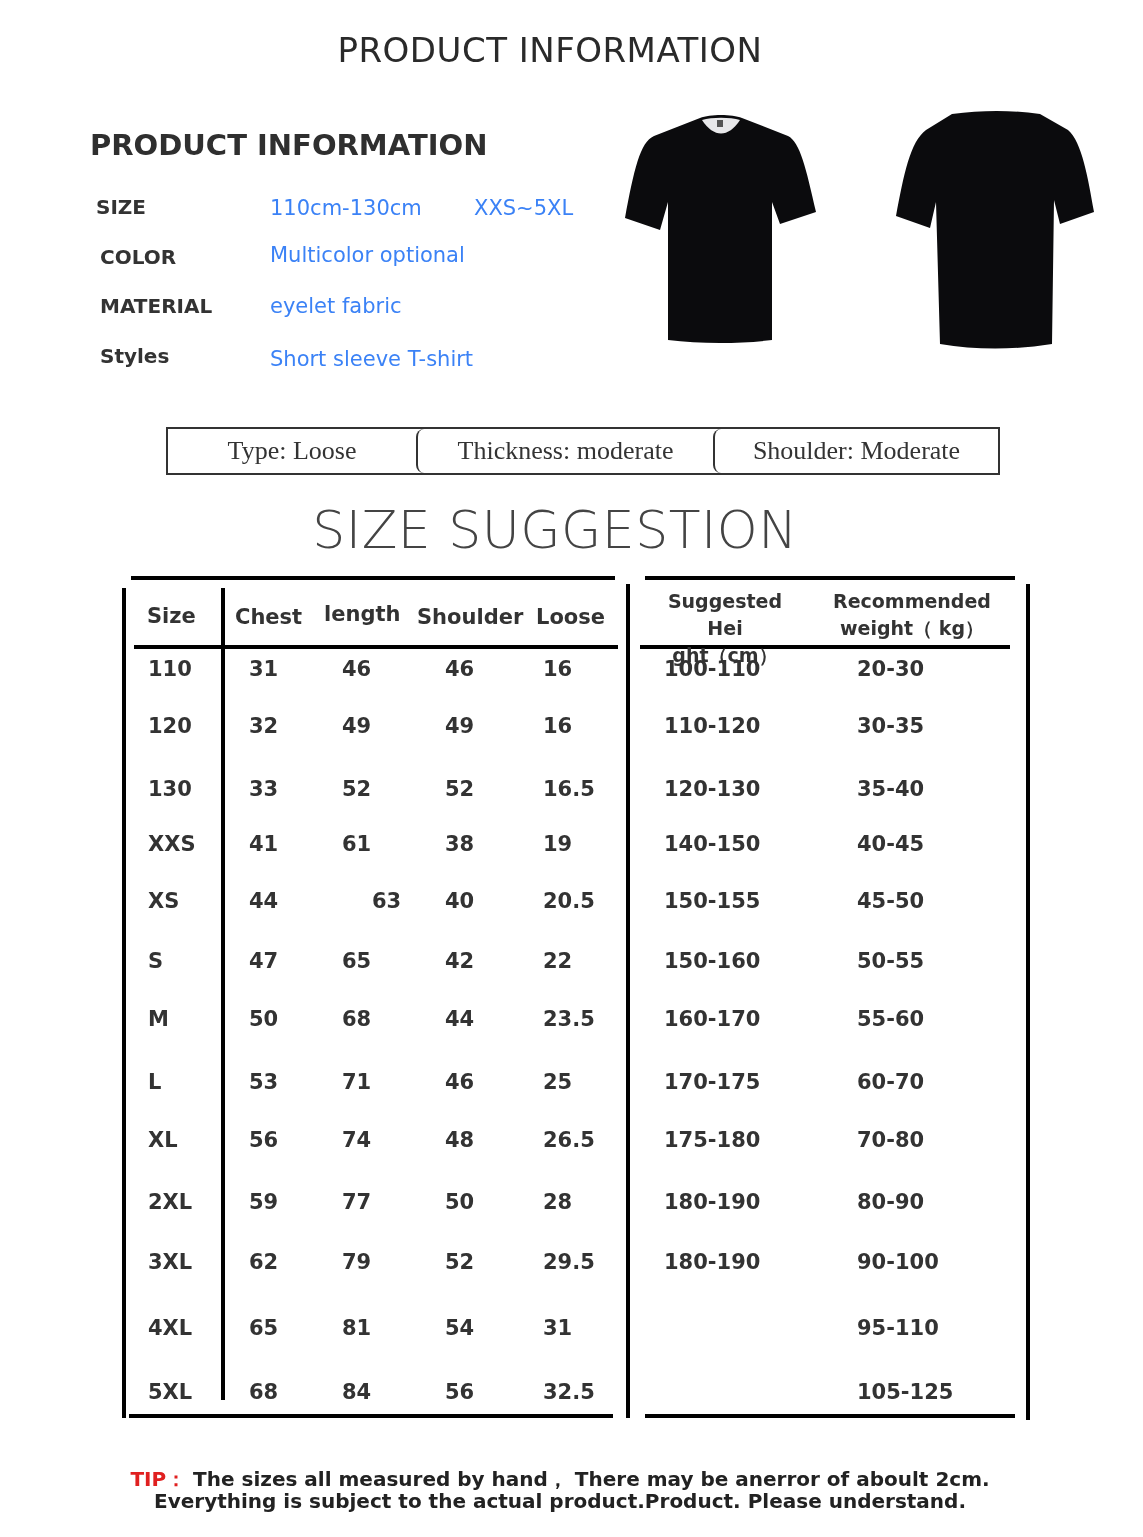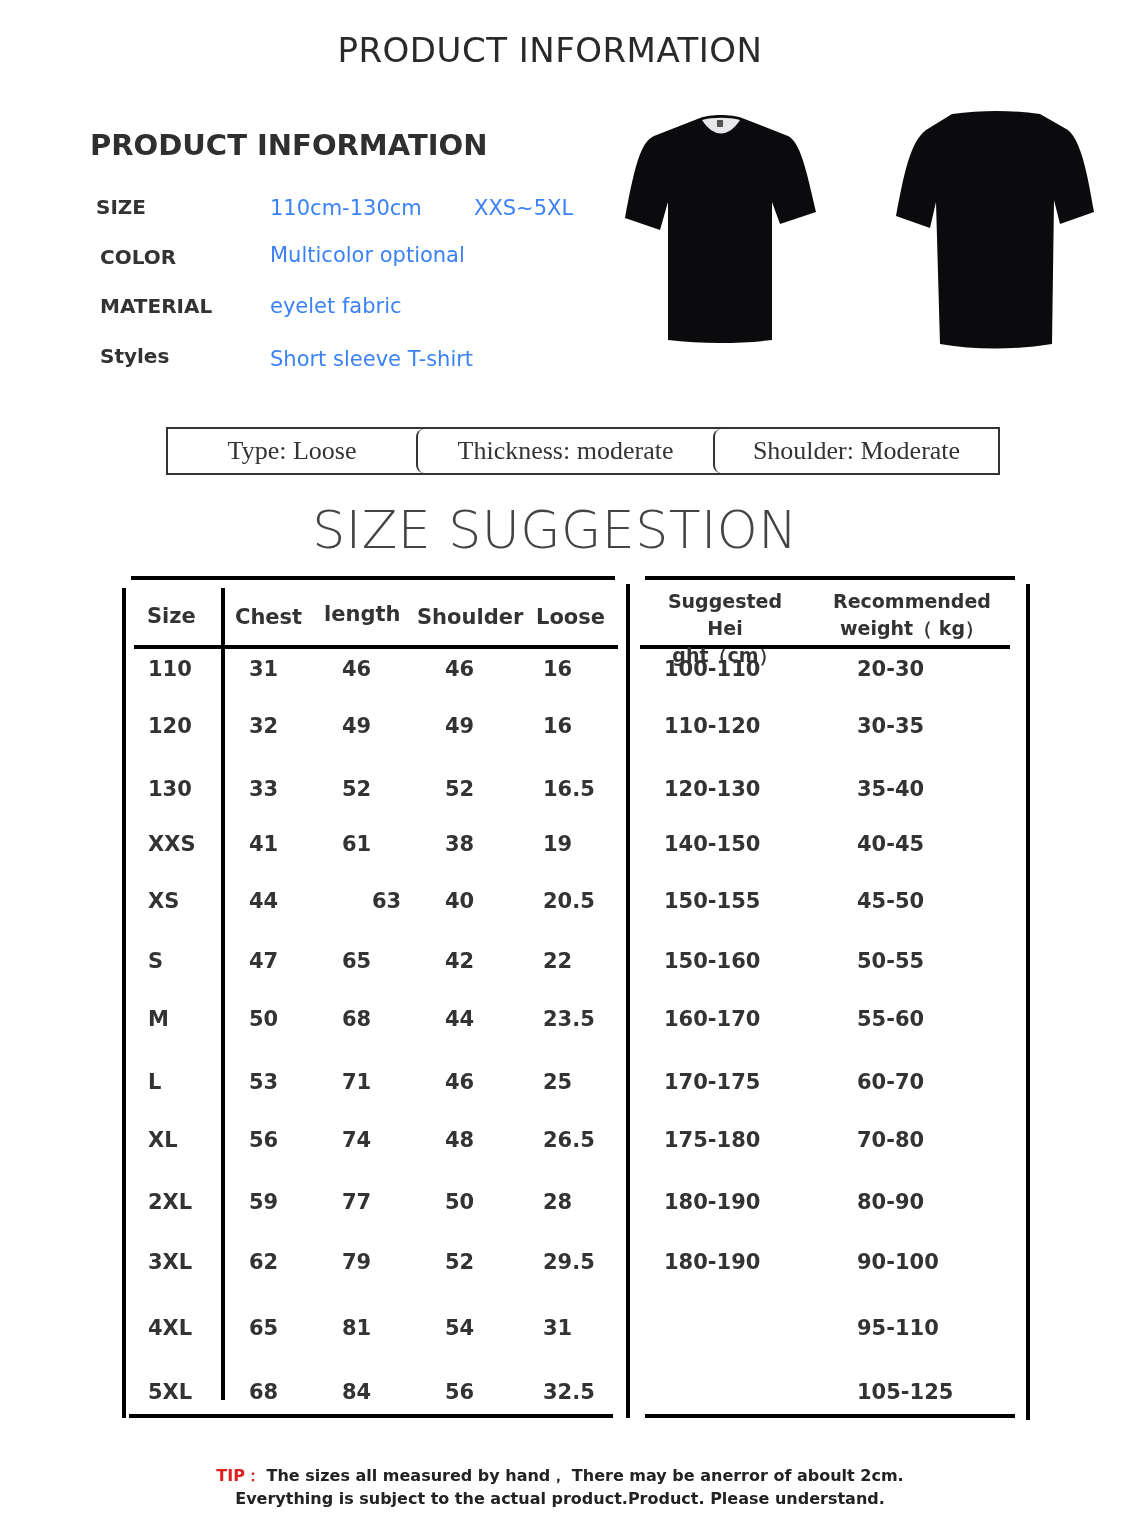--- a/index.html
+++ b/index.html
@@ -30,21 +30,21 @@
   .attr-cell + .attr-cell { border-left: 2px solid #333; }
 
   .sugg-title { left: 0; width: 1110px; top: 500px; text-align: center; font-size: 52px; color: #444; font-weight: 300; letter-spacing: 0.5px; }
 
   .line { position: absolute; background: #000; }
 
   .hdr { position: absolute; font-size: 21px; font-weight: bold; color: #333; }
   .hdr-small { position: absolute; font-size: 19px; font-weight: bold; color: #333; text-align: center; line-height: 27px; }
   .cell { position: absolute; font-size: 21px; font-weight: bold; color: #333; }
 
-  .tip { left: 0; width: 1120px; text-align: center; font-size: 16px; font-weight: bold; color: #222; }
+  .tip { left: 0; width: 1120px; text-align: center; font-size: 20px; font-weight: bold; color: #222; }
   .tip-label { color: #e02020; }
 </style>
 </head>
 <body>
 
 <div class="abs page-title">PRODUCT INFORMATION</div>
 
 <div class="abs section-title">PRODUCT INFORMATION</div>
 
 <div class="abs spec-label" style="left:96px; top:195px;">SIZE</div>

